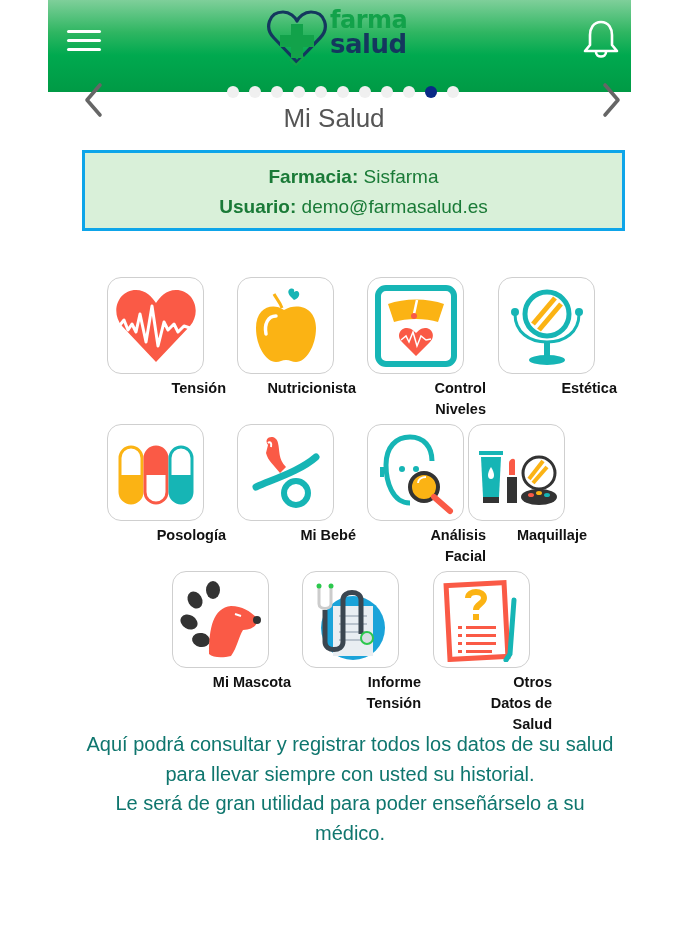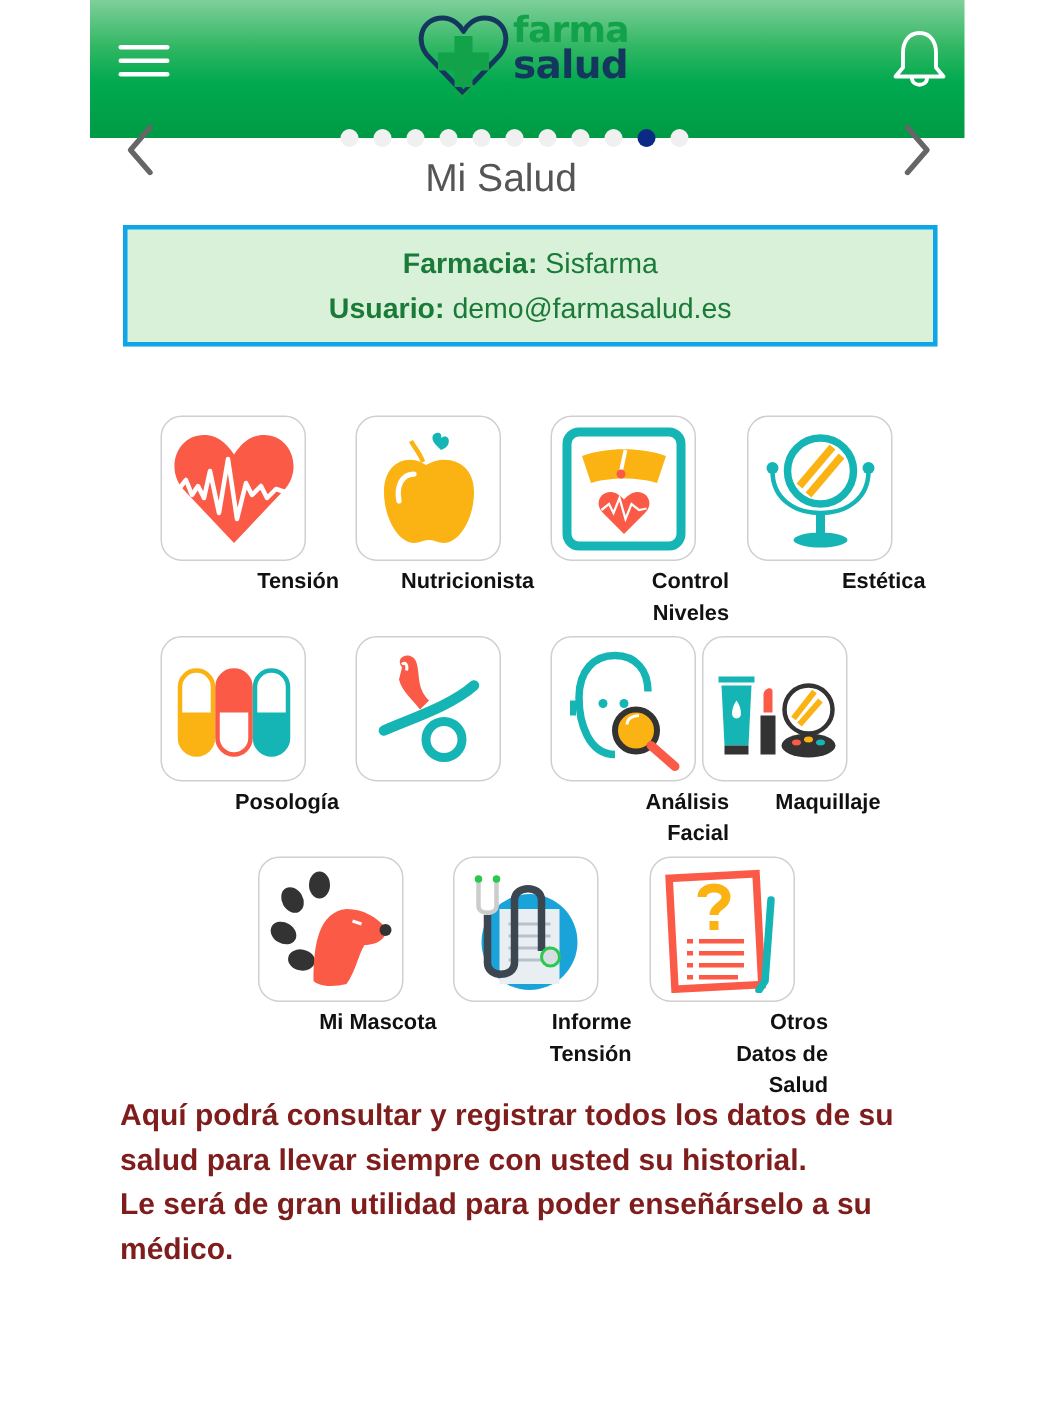--- a/index.html
+++ b/index.html
@@ -1,17 +1,17 @@
 <!DOCTYPE html>
 <html><head>
 <meta charset="utf-8">
 <style>
   html, body { margin:0; padding:0; background:#ffffff; }
   body { width:700px; height:934px; position:relative; overflow:hidden; font-family:"Liberation Sans", sans-serif; }
-  .header { position:absolute; left:60px; top:0; width:583px; height:92px;
+  .header { position:absolute; left:48px; top:0; width:583px; height:92px;
     background:linear-gradient(to bottom,#7fcf9a 0%,#2fb662 35%,#00a94f 60%,#009a45 100%); }
   .hamburger { position:absolute; left:19px; top:30px; width:34px; height:22px; cursor:pointer; }
   .hamburger span { position:absolute; left:0; width:34px; height:3px; background:#fff; border-radius:2px; }
   .logo { position:absolute; left:218px; top:8px; width:150px; height:60px; }
   .logo-text { position:absolute; left:64px; top:0; font-weight:bold; line-height:24px; font-family:"DejaVu Sans", sans-serif; }
   .logo-farma { color:#12a24a; font-size:24px; display:block; letter-spacing:-0.5px; }
   .logo-salud { color:#14375e; font-size:26px; display:block; letter-spacing:-0.5px; }
   .bell { position:absolute; left:535px; top:18px; width:36px; height:44px; cursor:pointer; }
   .nav-arrow { position:absolute; top:80px; width:30px; height:40px; cursor:pointer; }
   .dots { position:absolute; top:86px; left:227px; height:12px; display:flex; gap:10px; }
@@ -19,21 +19,21 @@
   .dot.active { background:#0a2a86; }
   .page-title { position:absolute; top:103px; left:0; width:668px; text-align:center; font-size:26px; color:#555; }
   .info-box { position:absolute; left:82px; top:150px; width:537px; height:75px; background:#d9f0d9; border:3px solid #0ea5e9; text-align:center; color:#1a7a37; font-size:19px; }
   .info-line { margin-top:12px; line-height:24px; }
   .info-line + .info-line { margin-top:6px; }
   .info-label { font-weight:bold; }
   .tile { position:absolute; width:97px; cursor:pointer; }
   .tile-icon { width:95px; height:95px; border:1px solid #cfcfcf; border-radius:14px; background:#fff; display:flex; align-items:center; justify-content:center; box-sizing:content-box; }
   .tile-icon svg { width:84px; height:84px; }
   .tile-label { margin-top:4px; width:140px; margin-left:-21px; text-align:right; font-weight:bold; font-size:14.5px; color:#111; line-height:21px; white-space:pre-line; }
-  .description { position:absolute; left:80px; top:730px; width:540px; font-size:20px; line-height:29.5px; color:#7f1d1d;font-weight:bold; }
+  .description { position:absolute; left:80px; top:730px; width:540px; text-align:center; font-size:20px; line-height:29.5px; color:#0f766e; }
 </style>
 </head>
 <body>
 
 <div class="header">
   <div class="hamburger">
     <span style="top:0"></span>
       <span style="top:9px"></span>
       <span style="top:18px"></span>
   </div>
@@ -156,20 +156,21 @@
 
 <div class="tile" style="left:237px;top:424px">
   <div class="tile-icon">
     <svg viewBox="0 0 84 84">
       <path d="M12 56 C30 48 56 40 72 26" fill="none" stroke="#16b5b5" stroke-width="7" stroke-linecap="round"></path>
       <circle cx="52" cy="62" r="12" fill="none" stroke="#16b5b5" stroke-width="6"></circle>
       <path d="M24 14 C18 6 32 2 34 12 C36 20 34 28 42 36 L36 42 C30 34 24 30 22 22 Z" fill="#fa5a46"></path>
       <path d="M24 12 C26 10 28 12 27 16" fill="none" stroke="#fff" stroke-width="2"></path>
     </svg>
   </div>
+  <div class="tile-label">Mi Bebé</div>
 </div>
 
 <div class="tile" style="left:367px;top:424px">
   <div class="tile-icon">
     <svg viewBox="0 0 84 84">
       <path d="M36 72 C18 72 12 50 12 34 C12 16 22 6 36 6 C50 6 58 16 58 30" fill="none" stroke="#16b5b5" stroke-width="5"></path>
       <path d="M8 36 L8 46" stroke="#16b5b5" stroke-width="4"></path>
       <circle cx="28" cy="38" r="3" fill="#16b5b5"></circle>
       <circle cx="42" cy="38" r="3" fill="#16b5b5"></circle>
       <circle cx="50" cy="56" r="14" fill="#fbb314" stroke="#333" stroke-width="4"></circle>

